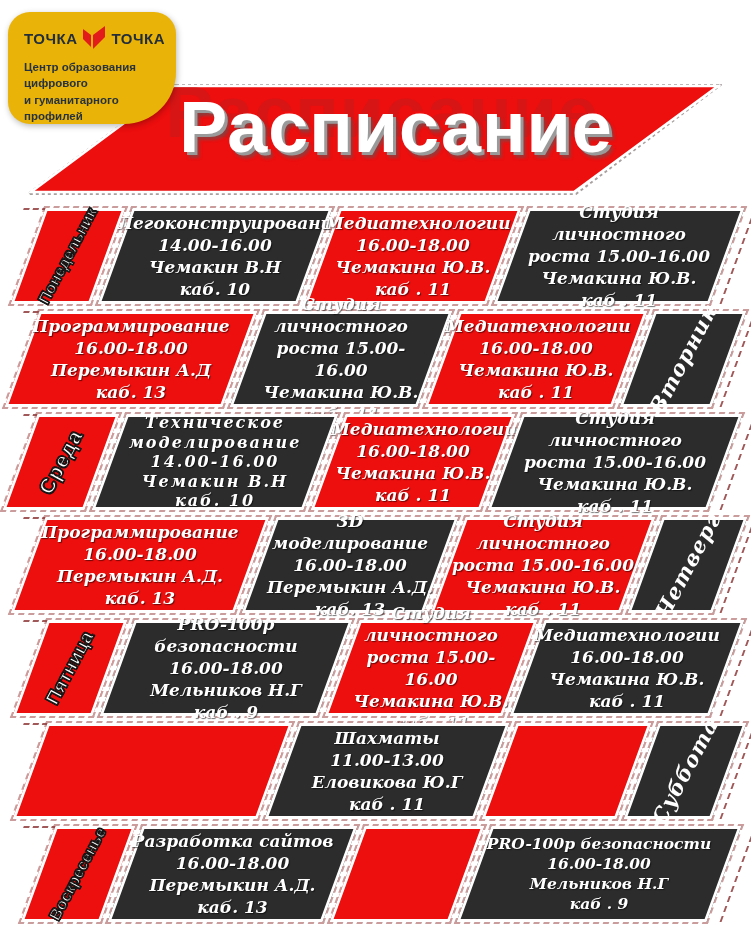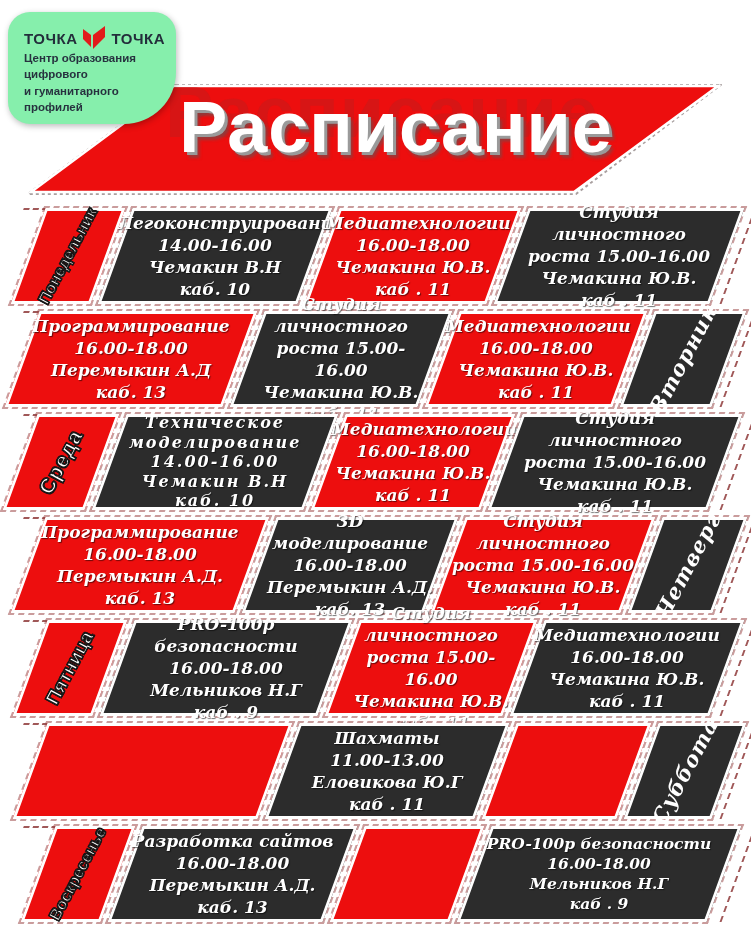--- a/index.html
+++ b/index.html
@@ -2,26 +2,26 @@
 <html><head>
 <meta charset="utf-8">
 <style>
   * { margin:0; padding:0; box-sizing:border-box; }
   html,body { width:751px; height:949px; background:#ffffff; overflow:hidden;
               font-family:"Liberation Sans", sans-serif; }
   #poster { position:relative; width:751px; height:949px; background:#fff; }
 
   
   .logo-card { position:absolute; left:8px; top:12px; width:168px; height:112px;
-    background:#86efac; border-radius:22px 22px 52px 22px; z-index:30;
+    background:#eab308; border-radius:22px 22px 52px 22px; z-index:30;
     box-shadow:1px 2px 6px rgba(0,0,0,.28); padding:14px 0 3px 16px; }
   .brand-row { display:flex; align-items:center; gap:4px; }
   .brand-word { font-weight:bold; font-size:15px; letter-spacing:.5px; color:#232e3b; }
   .brand-icon { width:26px; height:24px; display:inline-block; }
-  .logo-sub { font-size:11.5px; font-weight:bold; color:#27323f; line-height:1.42; }
+  .logo-sub { margin-top:9px; font-size:11.5px; font-weight:bold; color:#27323f; line-height:1.42; }
 
   
   .banner { position:absolute; left:28px; top:84px; width:694px; height:112px; z-index:10; }
   .banner svg { position:absolute; left:0; top:0; }
   .banner-title, .banner-echo { position:absolute; left:128px; top:2px; width:480px;
     text-align:center; font-weight:bold; font-size:72px; letter-spacing:1px;
     font-family:"Liberation Sans", sans-serif; }
   .banner-echo { color:rgba(190,30,30,.48); transform:translate(-14px,-15px); z-index:1; }
   .banner-title { color:#ffffff; z-index:2;
     text-shadow:3px 3px 0 #9a9a9a, 5px 6px 3px rgba(90,90,90,.55); }

